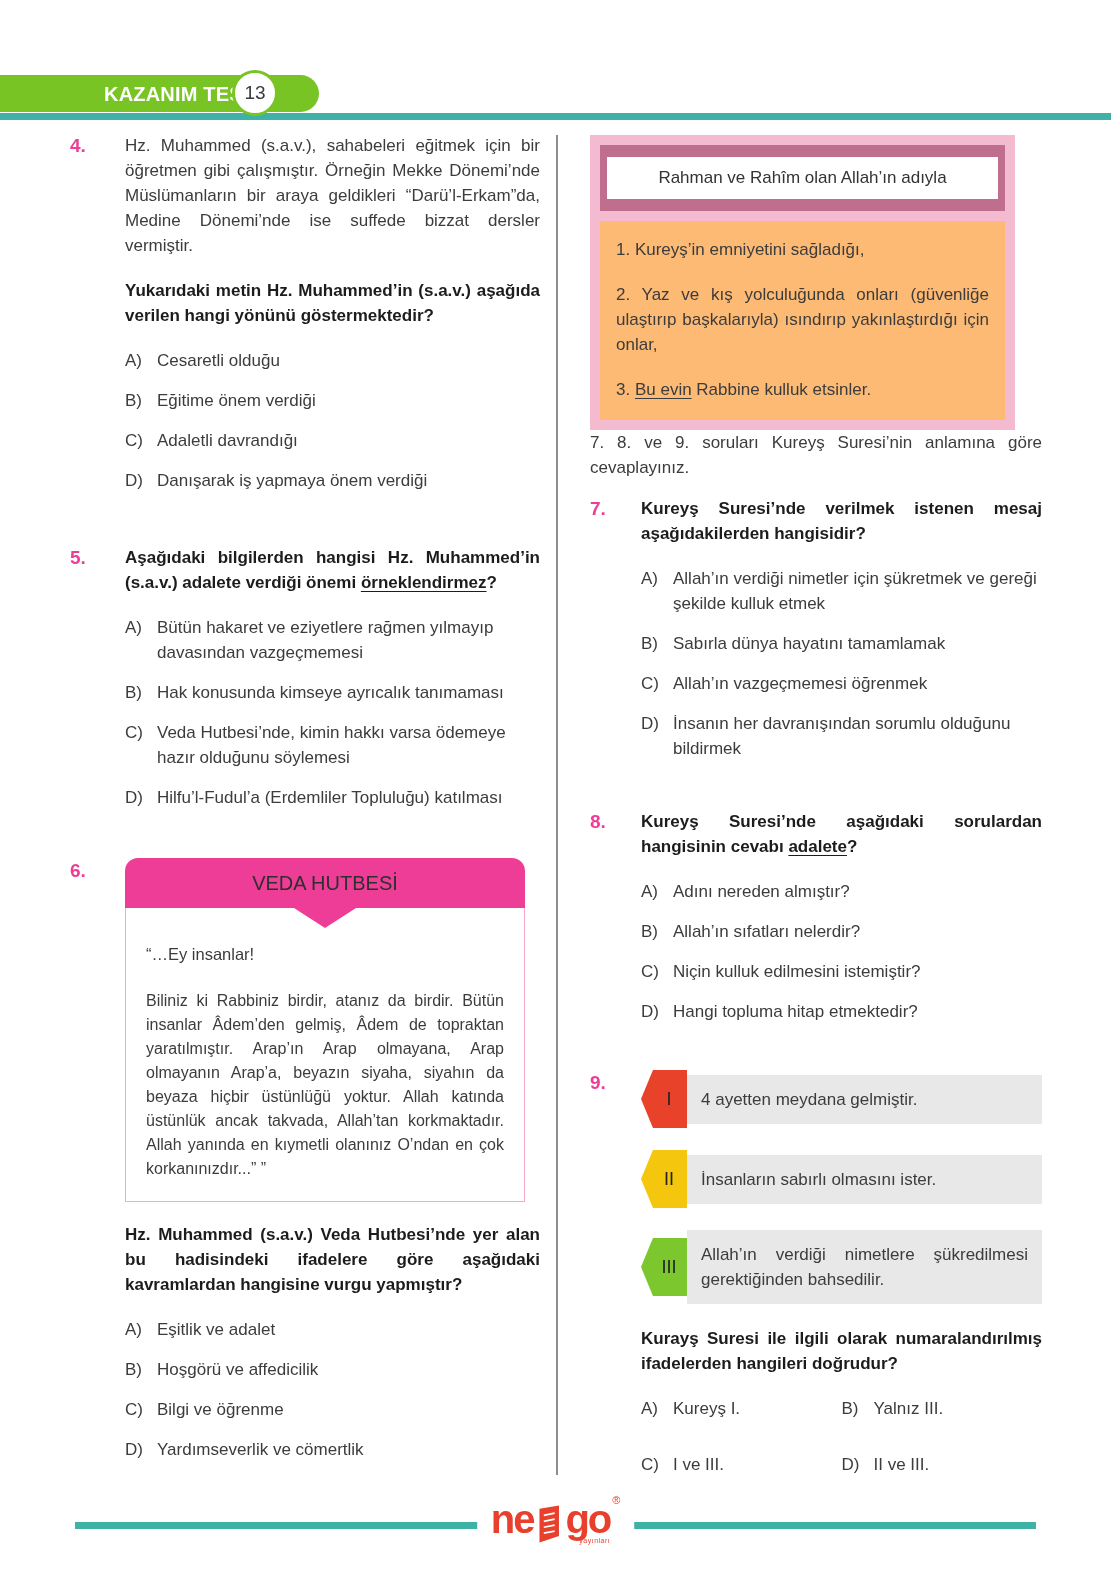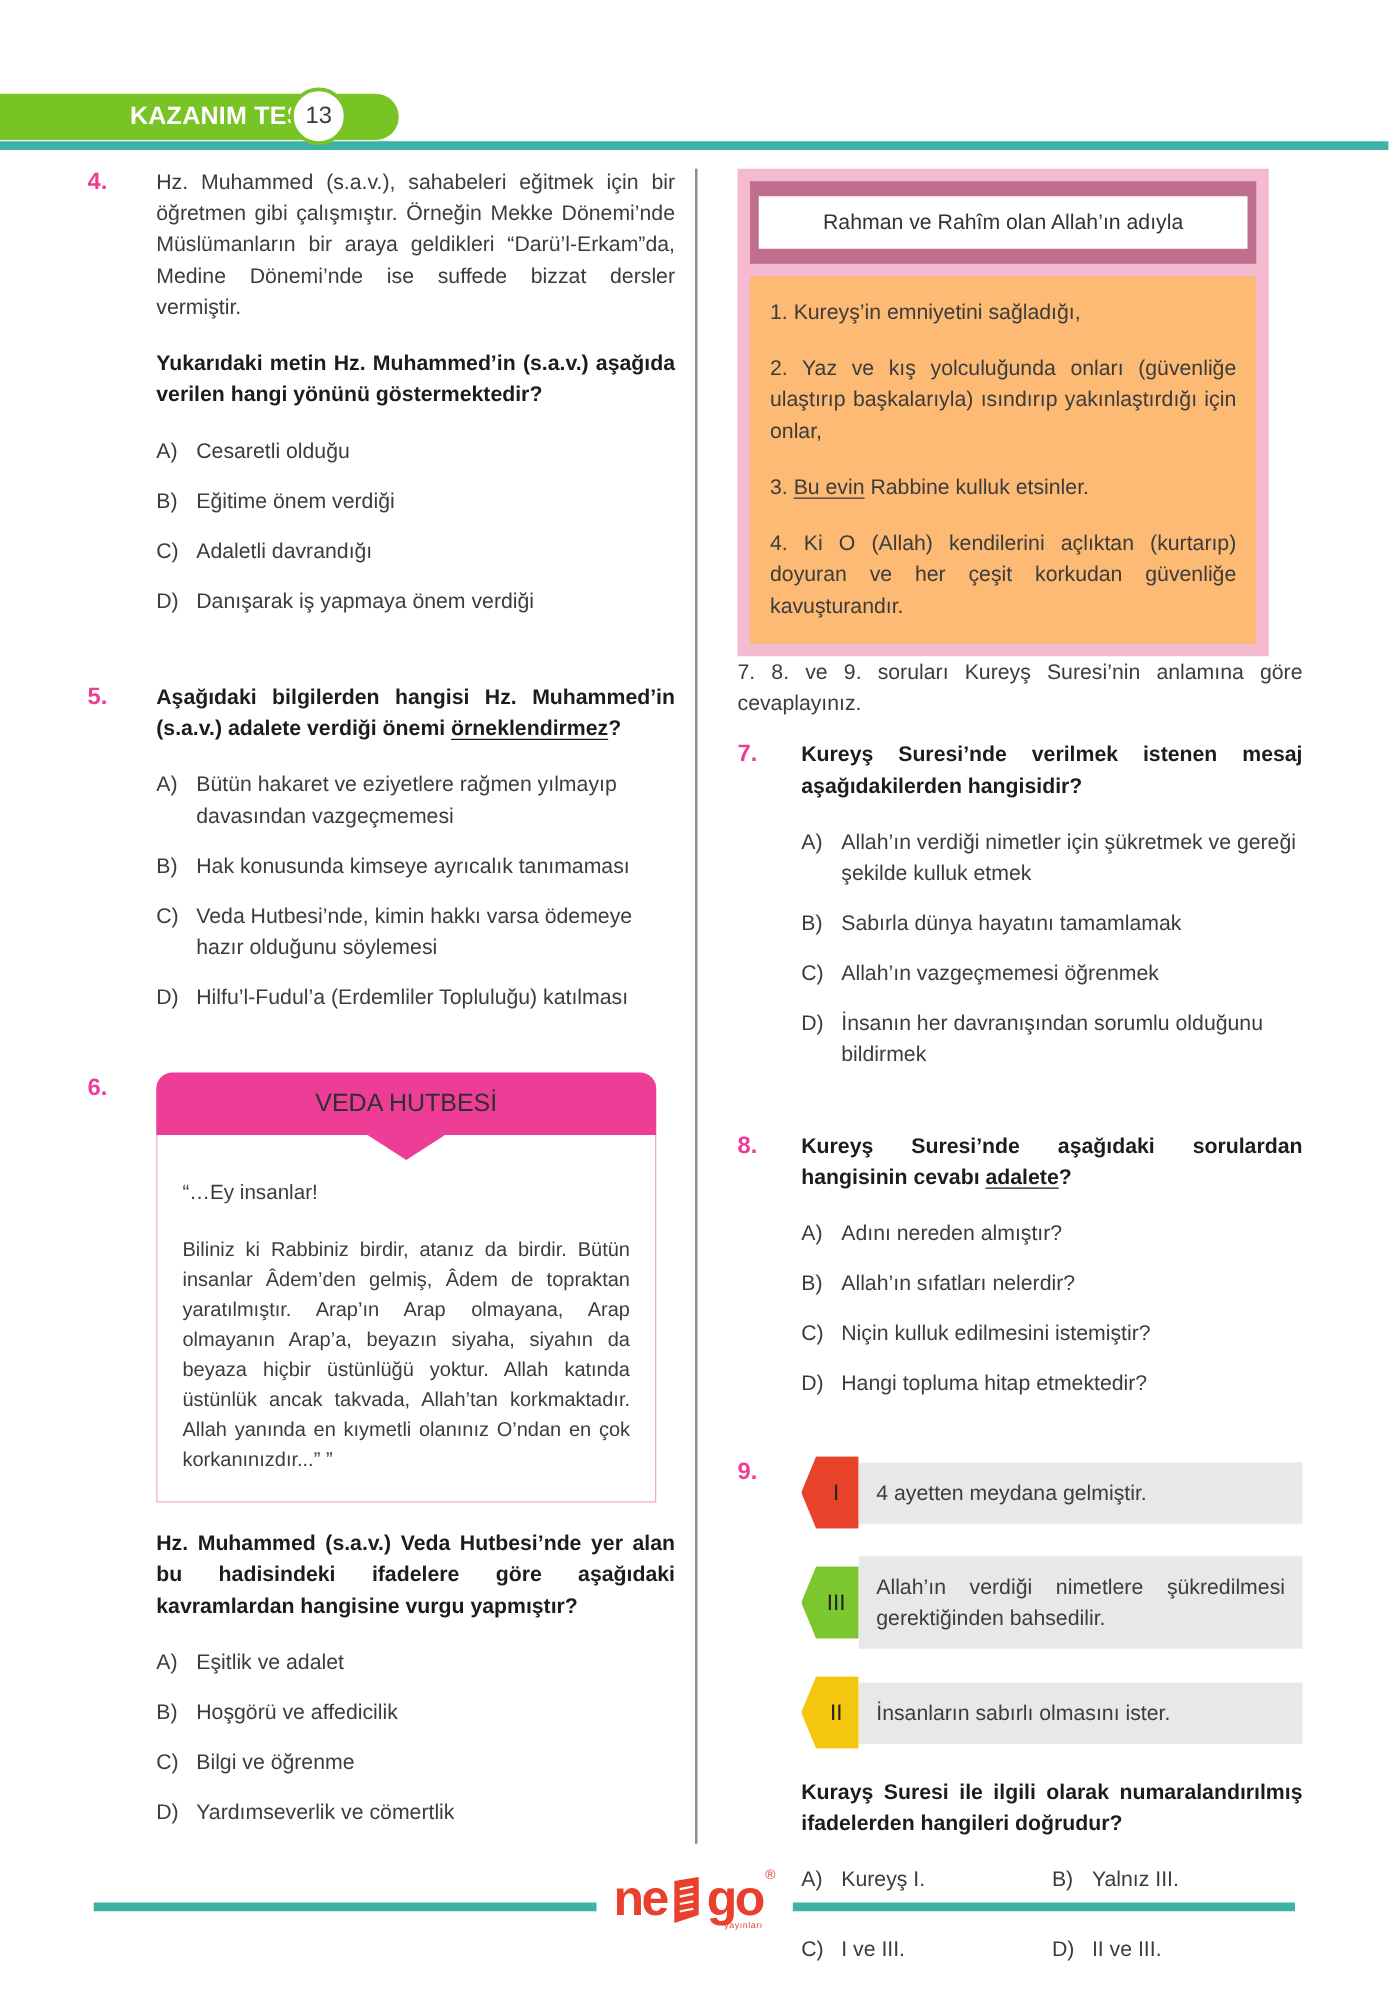--- a/index.html
+++ b/index.html
@@ -60,21 +60,21 @@
   .item-row{display:flex;align-items:center;margin-bottom:22px;}
   .item-arrow{flex:none;width:46px;height:58px;display:flex;align-items:center;justify-content:center;padding-left:10px;box-sizing:border-box;clip-path:polygon(0 50%,26% 0,100% 0,100% 100%,26% 100%);font-size:18px;color:#222;}
   .arrow-red{background:#e8432a;}
   .arrow-yellow{background:#f4c60d;}
   .arrow-green{background:#7cc62e;}
   .item-bar{flex:1;background:#e8e8e8;padding:12px 14px;font-size:17px;line-height:25px;text-align:justify;}
   .q9-options{display:grid;grid-template-columns:1fr 1fr;row-gap:16px;margin-top:20px;}
 
   
   .footer-rule{position:absolute;left:75px;top:1522px;width:961px;height:7px;background:#3fb2a6;}
-  .logo{position:absolute;left:50%;top:1490px;transform:translateX(-50%);background:#fff;padding:0 14px;display:flex;align-items:flex-start;z-index:3;}
+  .logo{position:absolute;left:50%;top:1490px;transform:translateX(-50%);background:#fff;padding:0 14px;display:flex;align-items:center;z-index:3;}
   .logo-ne,.logo-go{color:#e8402c;font-weight:bold;font-size:40px;line-height:58px;letter-spacing:-2px;}
   .logo-book{width:26px;height:40px;margin:10px 3px 0;}
   .logo-go-wrap{position:relative;padding-right:10px;}
   .logo-reg{position:absolute;right:0;top:4px;font-size:11px;color:#e8402c;}
   .logo-yay{position:absolute;right:10px;bottom:4px;font-size:7px;color:#e8402c;letter-spacing:.5px;}
 </style>
 </head>
 <body>
 
 <div class="page">
@@ -178,21 +178,20 @@
   <div class="col col-right">
 
     <div class="surah">
       <div class="surah-band">
         <div class="surah-title">Rahman ve Rahîm olan Allah’ın adıyla</div>
       </div>
       <div class="surah-body">
         <p class="verse">1. Kureyş’in emniyetini sağladığı,</p>
         <p class="verse">2. Yaz ve kış yolculuğunda onları (güvenliğe ulaştırıp başkalarıyla) ısındırıp yakınlaştırdığı için onlar,</p>
         <p class="verse"><span>3. </span><span class="u">Bu evin</span><span> Rabbine kulluk etsinler.</span></p>
-        <p class="verse">4. Ki O (Allah) kendilerini açlıktan (kurtarıp) doyuran ve her çeşit korkudan güvenliğe kavuşturandır.</p>
       </div>
     </div>
 
     <p class="instruction mt-instr">7. 8. ve 9. soruları Kureyş Suresi’nin anlamına göre cevaplayınız.</p>
 
     <div class="q mt-q7">
       <div class="q-num">7.</div>
       <div class="q-body">
         <p class="q-prompt first">Kureyş Suresi’nde verilmek istenen mesaj aşağıdakilerden hangisidir?</p>
         <div class="options">
@@ -242,26 +241,26 @@
     </div>
 
     <div class="q mt-q9">
       <div class="q-num">9.</div>
       <div class="q-body">
         <div class="item-row">
           <div class="item-arrow arrow-red">I</div>
           <div class="item-bar">4 ayetten meydana gelmiştir.</div>
         </div>
         <div class="item-row">
+          <div class="item-arrow arrow-yellow">II</div>
+          <div class="item-bar">İnsanların sabırlı olmasını ister.</div>
+        </div>
+        <div class="item-row">
           <div class="item-arrow arrow-green">III</div>
           <div class="item-bar">Allah’ın verdiği nimetlere şükredilmesi gerektiğinden bahsedilir.</div>
-        </div>
-        <div class="item-row">
-          <div class="item-arrow arrow-yellow">II</div>
-          <div class="item-bar">İnsanların sabırlı olmasını ister.</div>
         </div>
         <p class="q-prompt">Kurayş Suresi ile ilgili olarak numaralandırılmış ifadelerden hangileri doğrudur?</p>
         <div class="q9-options">
           <div class="opt">
             <span class="opt-label">A)</span>
             <span>Kureyş I.</span>
           </div>
           <div class="opt">
             <span class="opt-label">B)</span>
             <span>Yalnız III.</span>

